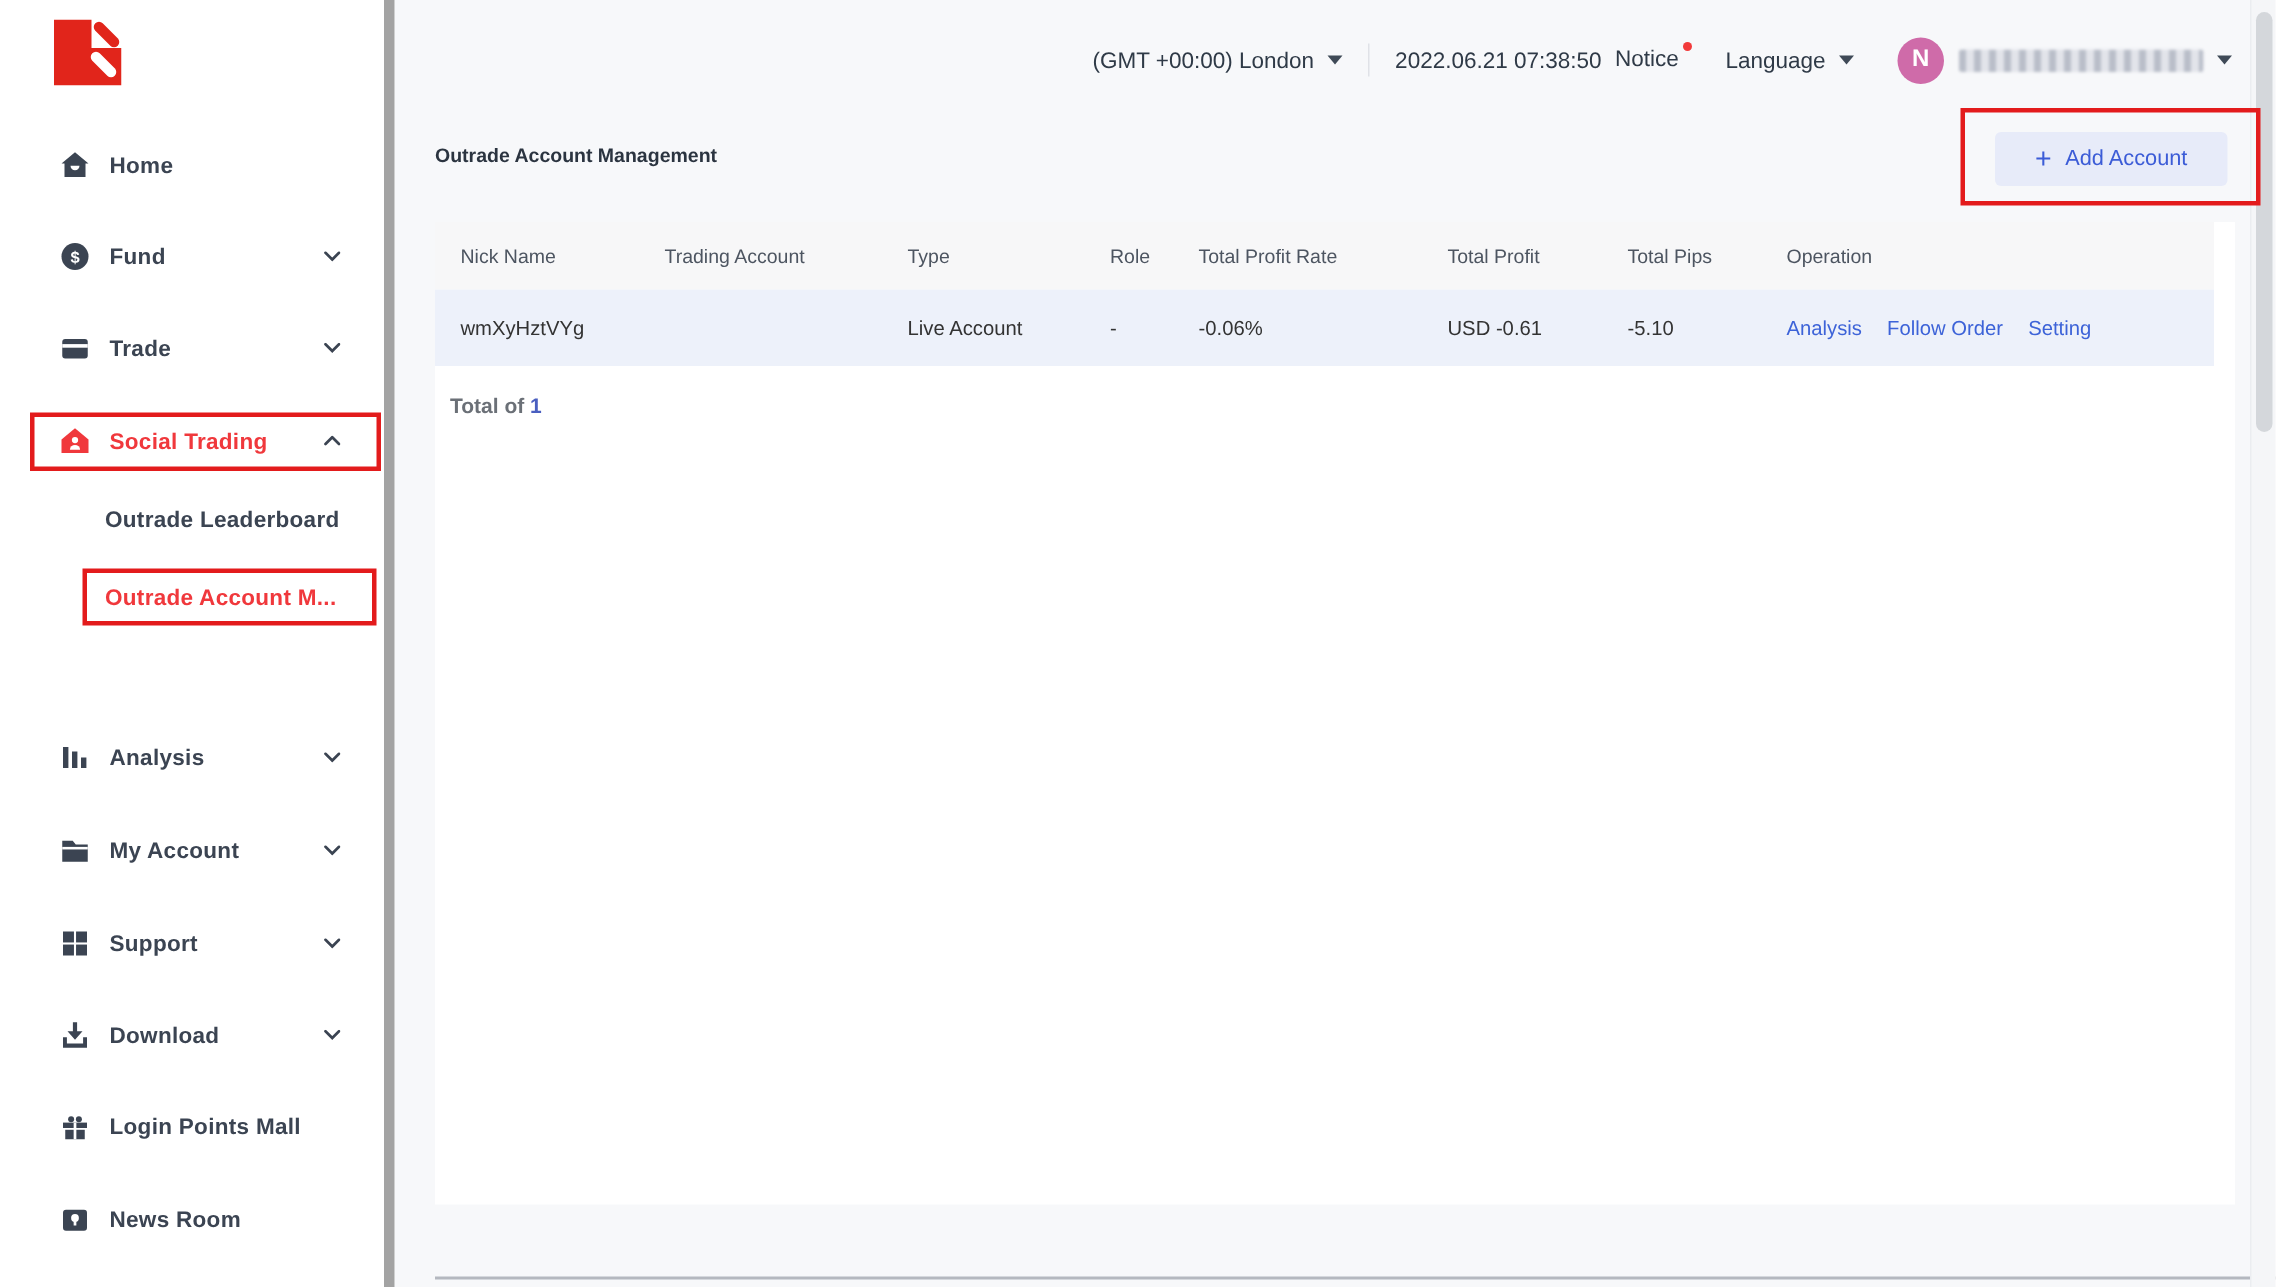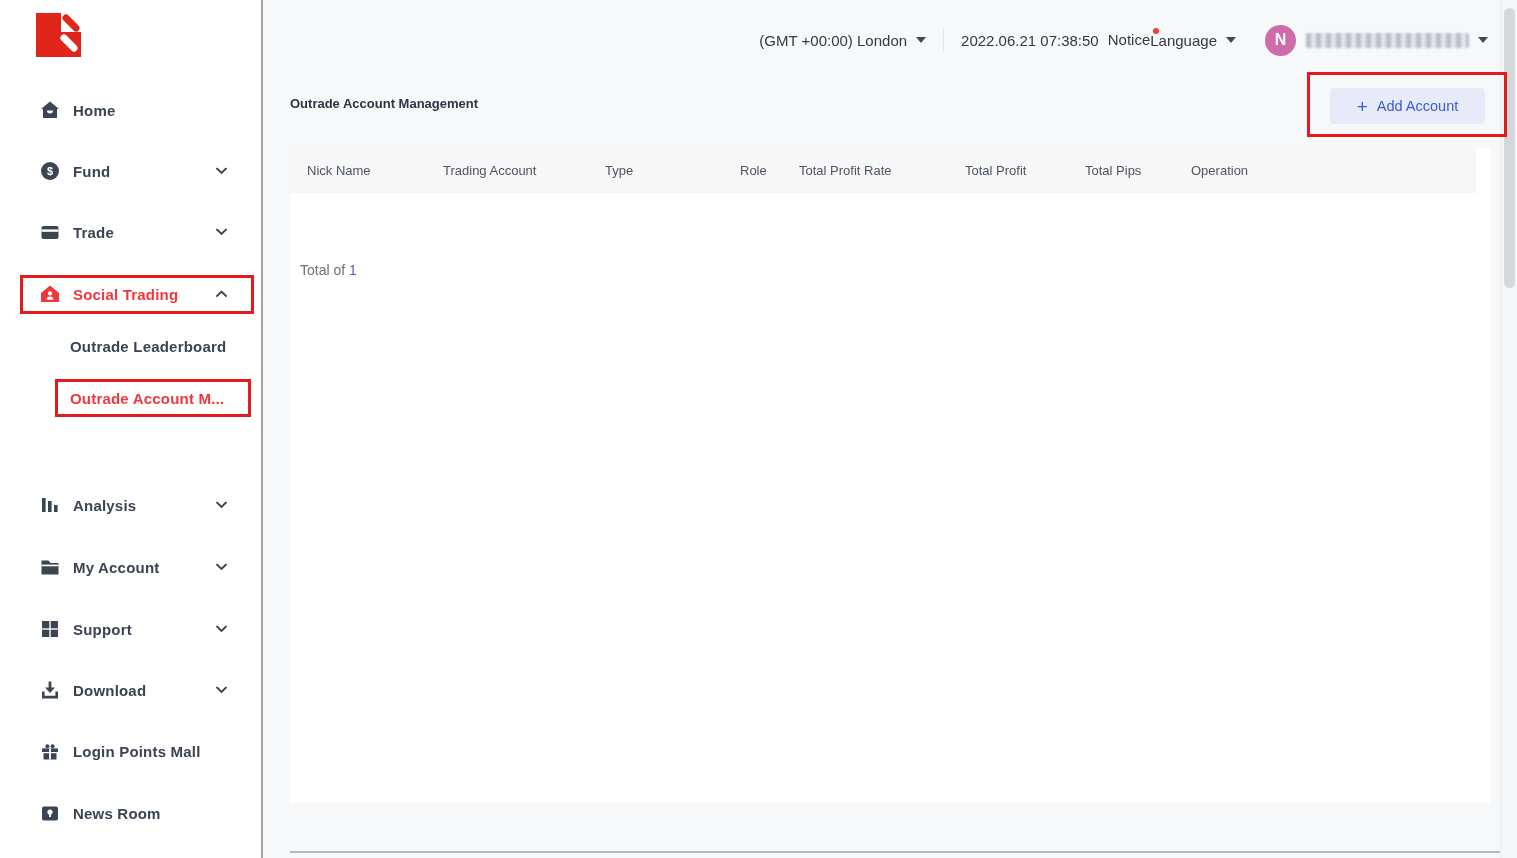--- a/index.html
+++ b/index.html
@@ -5,21 +5,21 @@
   * { margin:0; padding:0; box-sizing:border-box; }
   html,body { width:1517px; height:858px; }
   body {
     position:relative; overflow:hidden;
     font-family:"Liberation Sans", sans-serif;
     background:#f7f8fa; color:#333;
   }
   
   .sidebar {
     position:absolute; left:0; top:0; width:263px; height:858px;
-    background:#ffffff; border-right:2px solid #a3a3a3; z-index:2;
+    background:#ffffff; border-right:7px solid #a3a3a3; z-index:2;
   }
   .logo { position:absolute; left:36px; top:13px; width:45px; height:44px; }
   .side-item {
     position:absolute; left:0; width:263px; height:38px;
     display:flex; align-items:center; padding-left:40px; cursor:pointer;
   }
   .side-item .icn { width:20px; height:20px; margin-right:13px; flex:0 0 auto; }
   .side-item .lbl { font-size:15px; font-weight:700; color:#3b4452; letter-spacing:.2px; white-space:nowrap; }
   .side-item .chev { position:absolute; right:36px; top:50%; transform:translateY(-50%); display:flex; }
   .side-item.active .lbl { color:#f0383c;text-align:right; }
@@ -33,21 +33,21 @@
   .content { position:absolute; left:263px; top:0; width:1237px; height:858px; background:#f7f8fa; }
   .topbar { position:absolute; top:0; right:12px; height:80px; display:flex; align-items:center; }
   .topbar .txt { font-size:15px; color:#2f3a47; white-space:nowrap; }
   .caret-down {
     width:0; height:0; border-left:5px solid transparent; border-right:5px solid transparent;
     border-top:6px solid #3f4a57; margin-left:9px;
   }
   .tb-divider { width:1px; height:22px; background:#e0e2e7; margin:0 17px; }
   .notice { position:relative; margin-left:9px; cursor:pointer; }
   .notice .dot { position:absolute; top:-3px; right:-9px; width:6px; height:6px; border-radius:50%; background:#f23a3a; }
-  .language { display:flex; align-items:center; cursor:pointer; }
+  .language { margin-left:31px; display:flex; align-items:center; cursor:pointer; }
   .avatar {
     margin-left:29px; width:31px; height:31px; border-radius:50%; background:#cf6ba9;
     color:#fff; font-size:16px; font-weight:700; display:flex; align-items:center; justify-content:center;
   }
   .blur-name {
     margin-left:10px; width:163px; height:15px; border-radius:2px;
     background:
       repeating-linear-gradient(90deg,#b9bec9 0 5px,#e2e4ea 5px 10px),
       repeating-linear-gradient(0deg,rgba(255,255,255,.55) 0 4px, rgba(120,128,140,.35) 4px 8px);
     filter:blur(1.1px);
@@ -71,21 +71,21 @@
   .tbl-row { height:51px; background:#edf1fa; color:#333; font-size:13.5px; }
   .tbl-row > div { padding-left:17px; white-space:nowrap; }
   .blur-account {
     width:52px; height:15px; border-radius:2px;
     background:
       repeating-linear-gradient(90deg,#b3b8c3 0 4px,#dcdfe5 4px 8px),
       repeating-linear-gradient(0deg,rgba(255,255,255,.55) 0 3px, rgba(110,118,130,.4) 3px 6px);
     filter:blur(1px);
   }
   .op-link { color:#3d63d8; margin-right:13px; cursor:pointer; text-decoration:none; }
-  .total { position:absolute; left:10px; top:114px; font-size:14px; color:#6b7077; }
+  .total { position:absolute; left:10px; top:114px; font-size:14px; color:#6b7077;font-weight:bold; }
   .total .num { color:#4a5fc0; }
   
   .bottom-line { position:absolute; left:290px; right:0; top:851px; height:2px; background:#b4b8bf; z-index:3; }
   .scrollbar {
     position:absolute; right:0; top:0; width:17px; height:858px;
     background:#f5f6f8; border-left:1px solid #ebedf0; z-index:6;
   }
   .scroll-thumb { position:absolute; left:3px; top:8px; width:11px; height:280px; background:#d4d7db; border-radius:6px; }
 </style>
 </head>
@@ -267,20 +267,34 @@
       <div>Nick Name</div>
       <div>Trading Account</div>
       <div>Type</div>
       <div>Role</div>
       <div>Total Profit Rate</div>
       <div>Total Profit</div>
       <div>Total Pips</div>
       <div>Operation</div>
     </div>
 
+    <div class="tbl-grid tbl-row">
+      <div>wmXyHztVYg</div>
+      <div><span class="blur-account"></span></div>
+      <div>Live Account</div>
+      <div>-</div>
+      <div>-0.06%</div>
+      <div>USD -0.61</div>
+      <div>-5.10</div>
+      <div>
+        <a class="op-link">Analysis</a>
+        <a class="op-link">Follow Order</a>
+        <a class="op-link">Setting</a>
+      </div>
+    </div>
 
     <div class="total">
       <span>Total of</span>
       <span class="num">1</span>
     </div>
   </div>
 </div>
 
 <div class="ann ann1"></div>
 <div class="ann ann2"></div>

